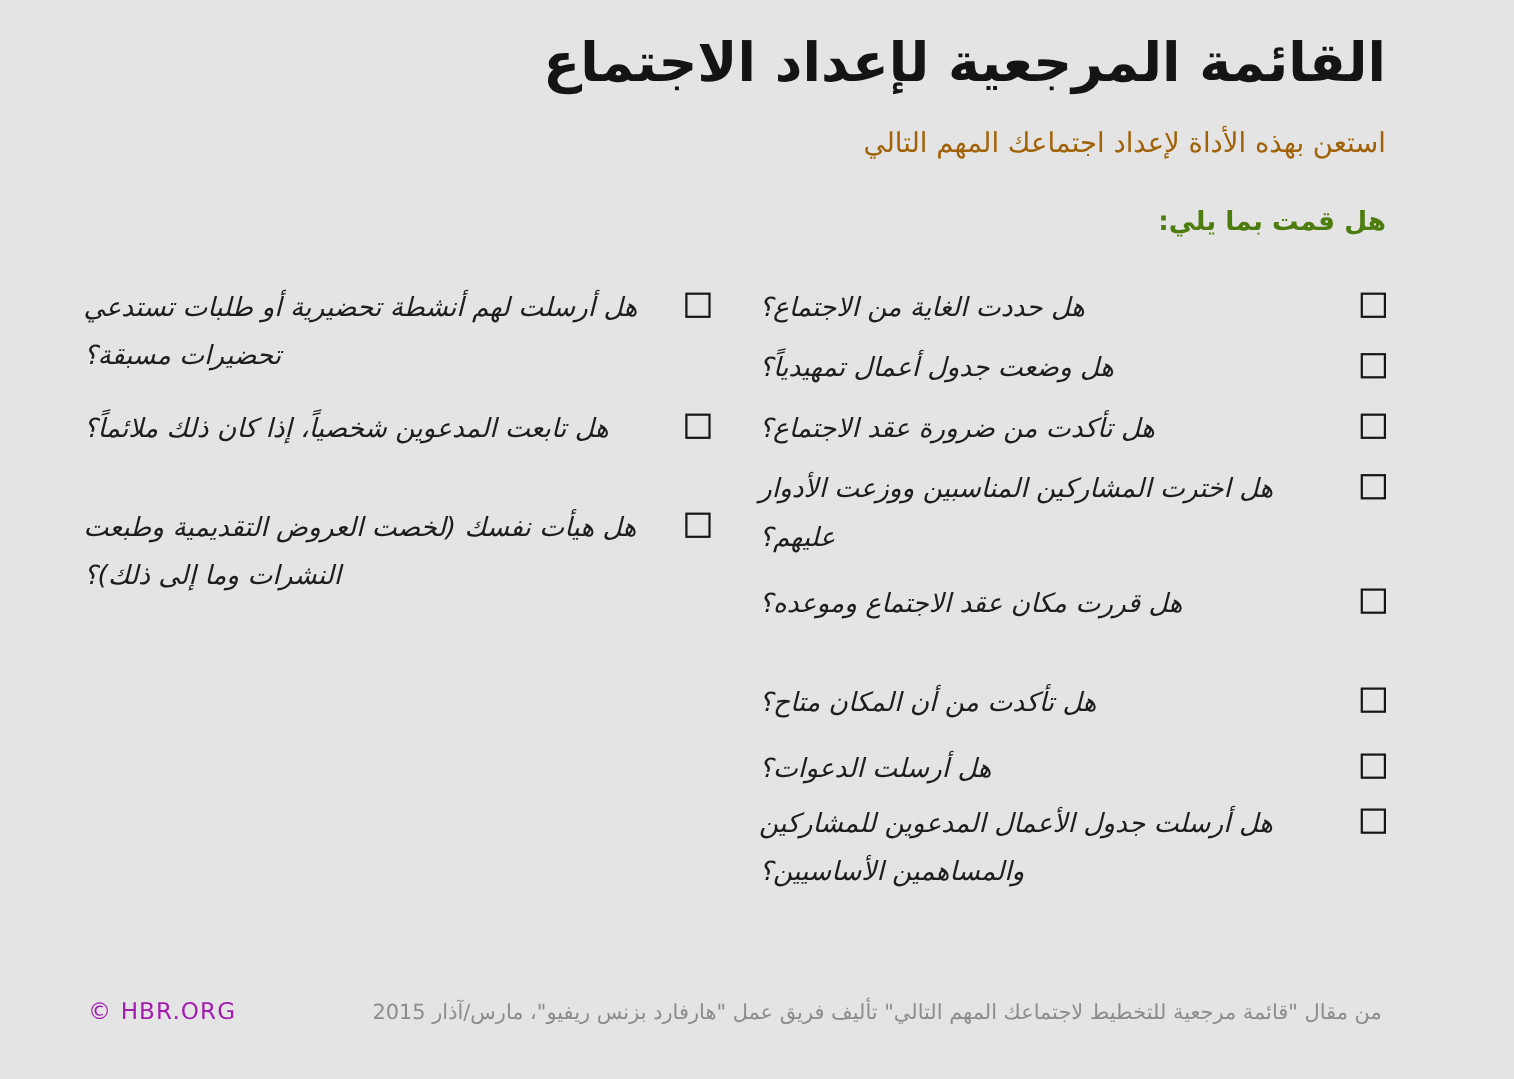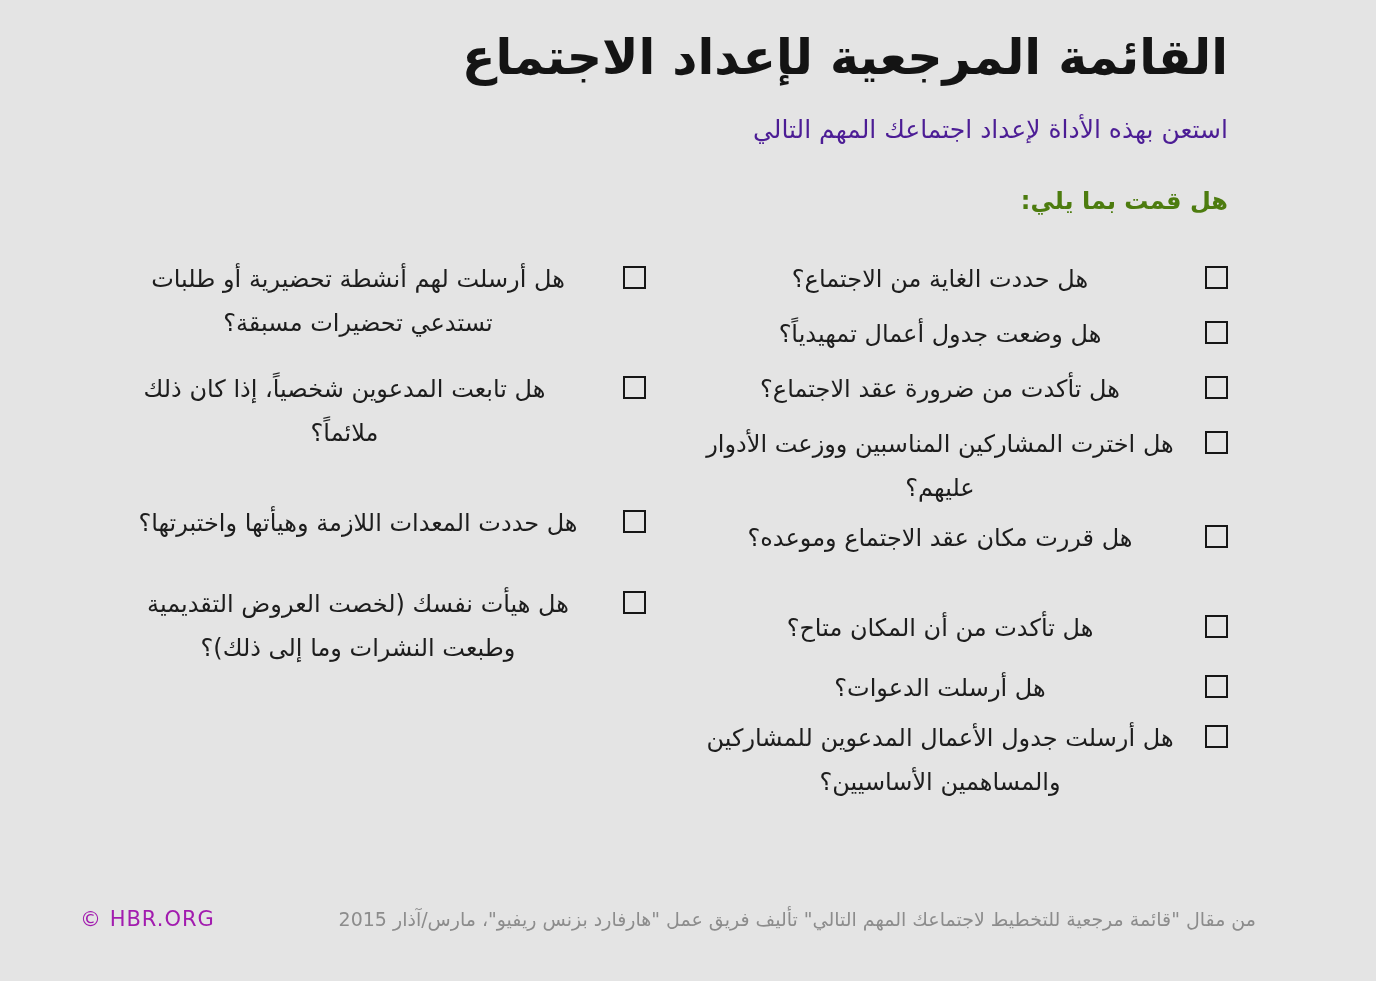--- a/index.html
+++ b/index.html
@@ -12,40 +12,40 @@
     background: #e4e4e4;
     font-family: "DejaVu Sans", sans-serif;
     color: #1a1a1a;
     overflow: hidden;
   }
   .page {
     position: relative;
     width: 1336px;
     height: 981px;
     box-sizing: border-box;
-    padding: 0 108px;
+    padding: 0 76px;
     direction: rtl;
   }
   .title {
     margin: 0;
     padding-top: 30px;
     font-size: 49px;
     font-weight: bold;
     line-height: 1.15;
     color: #141414;
     text-align: right;
     letter-spacing: -0.5px;
   }
   .subtitle {
     margin: 26px 0 0 0;
     font-size: 25px;
     font-weight: normal;
     line-height: 1.4;
     text-align: right;
-    color: #4c1d95;
+    color: #a16207;
   }
   .question-heading {
     margin: 40px 0 0 0;
     font-size: 24px;
     font-weight: bold;
     text-align: right;
     color: #4d7c0f;
   }
   .columns {
     display: flex;
@@ -67,26 +67,27 @@
     flex: 0 0 auto;
     width: 19px;
     height: 19px;
     margin-top: 9px;
     border: 2px solid #161616;
     background: transparent;
     cursor: pointer;
   }
   .item .txt {
     flex: 1 1 auto;
-    text-align: center;
+    text-align: left;
     color: #1d1d1d;
+    font-style: italic;
   }
   
   .col-right .item { margin-bottom: 11px; }
-  .col-right .item:nth-child(4) { margin-bottom: 6px; }
+  .col-right .item:nth-child(4) { margin-bottom: 16px; }
   .col-right .item:nth-child(5) { margin-bottom: 46px; }
   .col-right .item:nth-child(6) { margin-bottom: 16px; }
   .col-right .item:nth-child(7) { margin-bottom: 6px; }
   .col-left .item  { margin-bottom: 22px; }
   .col-left .item:nth-child(2) { margin-bottom: 46px; gap: 42px; }
   .col-left .item:nth-child(3) { margin-bottom: 37px; }
   .col-left .item:nth-child(4) { margin-bottom: 46px; }
   .page-footer {
     position: absolute;
     left: 80px;
@@ -160,24 +161,20 @@
         <div class="item">
           <span class="box" role="checkbox" aria-checked="false"></span>
           <span class="txt">هل أرسلت لهم أنشطة تحضيرية أو طلبات تستدعي تحضيرات مسبقة؟</span>
         </div>
         <div class="item">
           <span class="box" role="checkbox" aria-checked="false"></span>
           <span class="txt">هل تابعت المدعوين شخصياً، إذا كان ذلك ملائماً؟</span>
         </div>
         <div class="item">
           <span class="box" role="checkbox" aria-checked="false"></span>
-          <span class="txt">هل حددت المعدات اللازمة وهيأتها واختبرتها؟</span>
-        </div>
-        <div class="item">
-          <span class="box" role="checkbox" aria-checked="false"></span>
           <span class="txt">هل هيأت نفسك (لخصت العروض التقديمية وطبعت النشرات وما إلى ذلك)؟</span>
         </div>
       </div>
   </div>
 
   <div class="page-footer">
     <span class="copyright">© HBR.ORG</span>
     <span class="attribution">من مقال "قائمة مرجعية للتخطيط لاجتماعك المهم التالي" تأليف فريق عمل "هارفارد بزنس ريفيو"، مارس/آذار 2015</span>
   </div>
 

